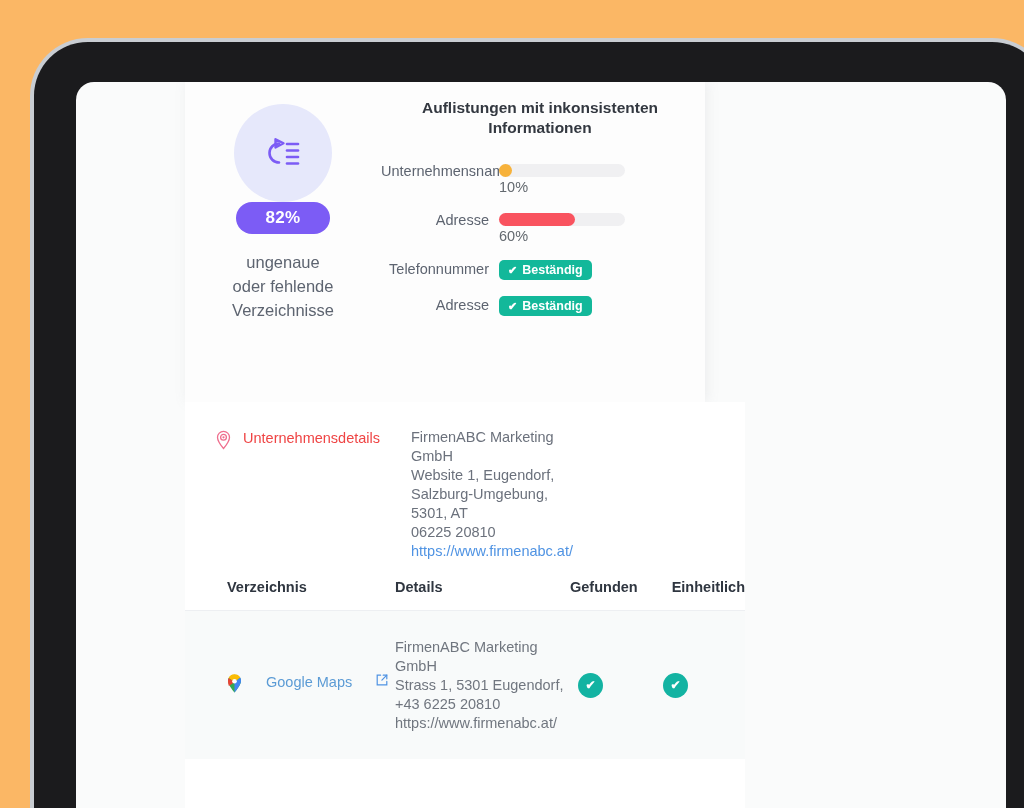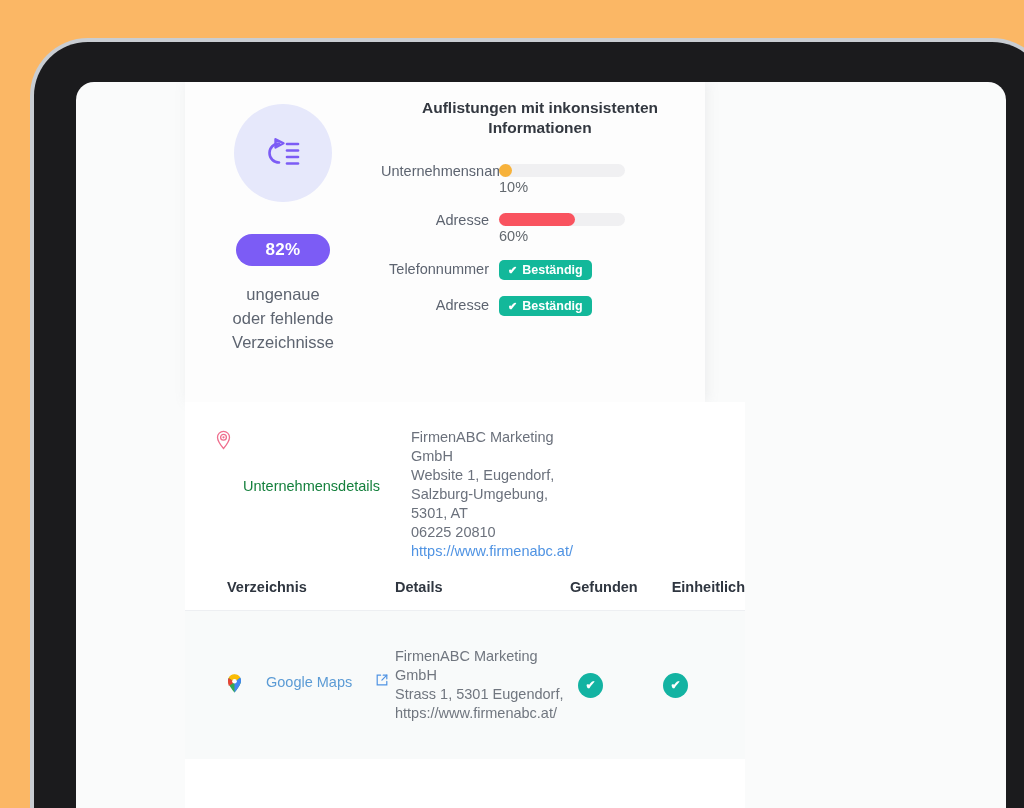--- a/index.html
+++ b/index.html
@@ -51,21 +51,20 @@
     width: 196px;
     display: flex; flex-direction: column; align-items: center;
     padding-top: 14px;
   }
   .icon-circle {
     width: 98px; height: 98px; border-radius: 50%;
     background: #e6e8fb;
     display: flex; align-items: center; justify-content: center;
   }
   .pct-pill {
-    margin-top: 32px;
     background: #7c5cf5;
     color: #ffffff;
     border-radius: 20px;
     padding: 6px 30px;
     font-size: 17px;
     font-weight: 600;
     letter-spacing: .3px;
   }
   .pct-caption {
     margin-top: 16px;
@@ -113,21 +112,21 @@
     position: absolute;
     left: 109px; top: 320px;
     width: 560px;
     background: #ffffff;
     border-bottom: 1px solid #eceef1;
     padding: 26px 0 26px 0;
   }
   .details-row { display: flex; padding-left: 30px; }
   .pin-cell { width: 28px; padding-top: 2px; }
   .details-label {
-    width: 168px; color: #15803d; font-size: 14.5px; line-height: 20px; margin-top: 48px;
+    width: 168px; color: #ef4444; font-size: 14.5px; line-height: 20px;
   }
   .details-value { color: #6b717c; font-size: 14.5px; line-height: 19px; }
   .details-value .link { color: #4f93e3; }
 
   
   .dir-table { position: absolute; left: 109px; top: 481px; width: 560px; background:#fff; }
   .thead {
     display: flex; align-items: center;
     height: 48px;
     border-bottom: 1px solid #edeff2;
@@ -286,20 +285,21 @@
                 <path d="M4.6 1.2H1.2v9.6h9.6V7.4" fill="none" stroke="#4f93e3" stroke-width="1.2" stroke-linecap="round"></path>
                 <path d="M7.2 1.2h3.6v3.6" fill="none" stroke="#4f93e3" stroke-width="1.2" stroke-linecap="round"></path>
                 <path d="M10.8 1.2 5.9 6.1" fill="none" stroke="#4f93e3" stroke-width="1.2" stroke-linecap="round"></path>
               </svg>
             </span>
           </div>
           <div class="cell-det">
             <div>FirmenABC Marketing</div>
             <div>GmbH</div>
             <div>Strass 1, 5301 Eugendorf,</div>
+            <div>+43 6225 20810</div>
             <div>https://www.firmenabc.at/</div>
           </div>
           <div class="cell-found">
             <span class="badge-circle badge-ok">✔</span>
           </div>
           <div class="cell-cons">
             <span class="badge-circle badge-ok">✔</span>
           </div>
         </div>
 

